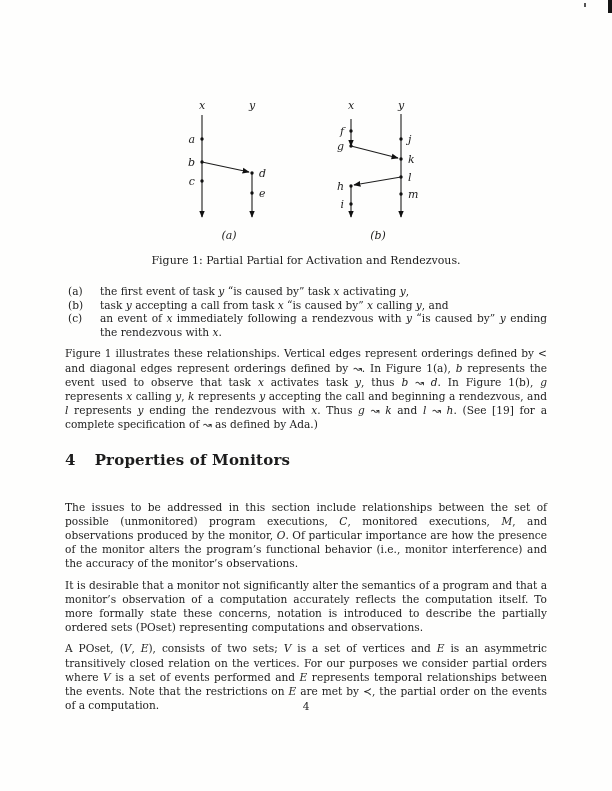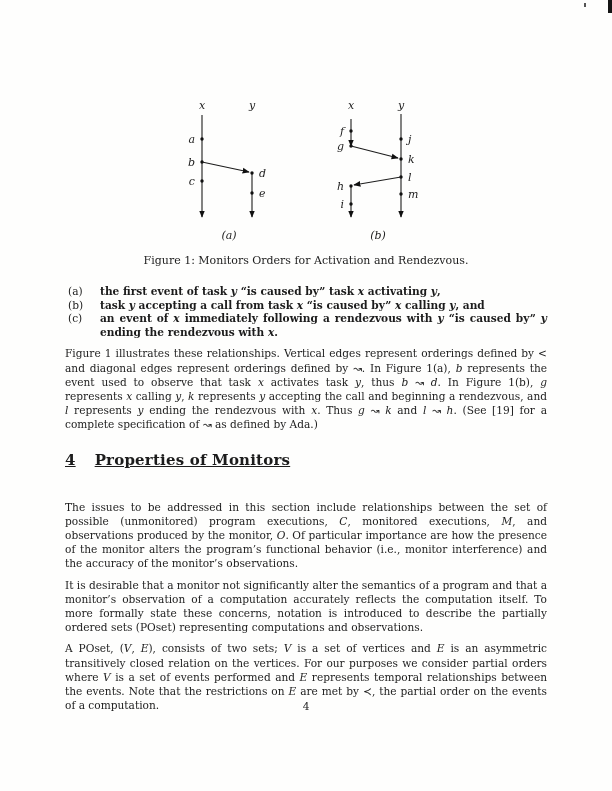--- a/index.html
+++ b/index.html
@@ -17,28 +17,28 @@
   .fig circle { fill:#101010; }
   .fig text { font-size:11px; fill:#1c1c1c; }
   .fig .var { font-style:italic; font-family:"DejaVu Serif", serif; }
   .fig marker path { fill:#101010; }
 
   .caption { margin-top:7px; text-align:center; font-size:11px; }
 
   .cause-list { margin-top:18px; font-size:10.6px; line-height:13.6px; }
   .li { display:flex; margin-left:3px; }
   .li .marker { flex:0 0 32px; }
-  .li .litext { flex:1; text-align:justify;font-weight:bold; }
+  .li .litext { flex:1; text-align:justify; }
 
   p { font-size:10.6px; line-height:14.2px; text-align:justify; margin:7px 0 0 0; }
   p.p1 { }
   p.p3 { margin-top:31px; }
   .sym { font-family:"DejaVu Sans", sans-serif; }
 
-  h2 { margin:19px 0 4px 0; font-size:15px; font-weight:bold; letter-spacing:0.2px;text-decoration:underline; }
+  h2 { margin:19px 0 4px 0; font-size:15px; font-weight:bold; letter-spacing:0.2px; }
   h2 .htitle { margin-left:19px; }
 
   .pagenum { position:absolute; top:700px; left:0; width:612px; text-align:center; font-size:10.6px; }
 </style>
 </head>
 <body>
 
 <div class="page">
   <div class="scan-mark"></div>
   <div class="scan-speck"></div>
@@ -88,21 +88,21 @@
           <circle cx="261" cy="82" r="1.7"></circle>
           <text class="var" x="268" y="85.5" text-anchor="start">l</text>
           <circle cx="261" cy="99" r="1.7"></circle>
           <text class="var" x="268" y="102.5" text-anchor="start">m</text>
           <line x1="211" y1="51" x2="258" y2="63" marker-end="url(#ah)"></line>
           <line x1="261" y1="82" x2="214" y2="90" marker-end="url(#ah)"></line>
           <text class="var" x="238" y="144" text-anchor="middle">(b)</text>
         </svg>
     </div>
 
-    <div class="caption">Figure 1: Monitors Orders for Activation and Rendezvous.</div>
+    <div class="caption">Figure 1: Partial Partial for Activation and Rendezvous.</div>
 
     <div class="cause-list">
       <div class="li">
         <span class="marker">(a)</span>
         <span class="litext">the first event of task <i>y</i> “is caused by” task <i>x</i> activating <i>y</i>,</span>
       </div>
       <div class="li">
         <span class="marker">(b)</span>
         <span class="litext">task <i>y</i> accepting a call from task <i>x</i> “is caused by” <i>x</i> calling <i>y</i>, and</span>
       </div>

